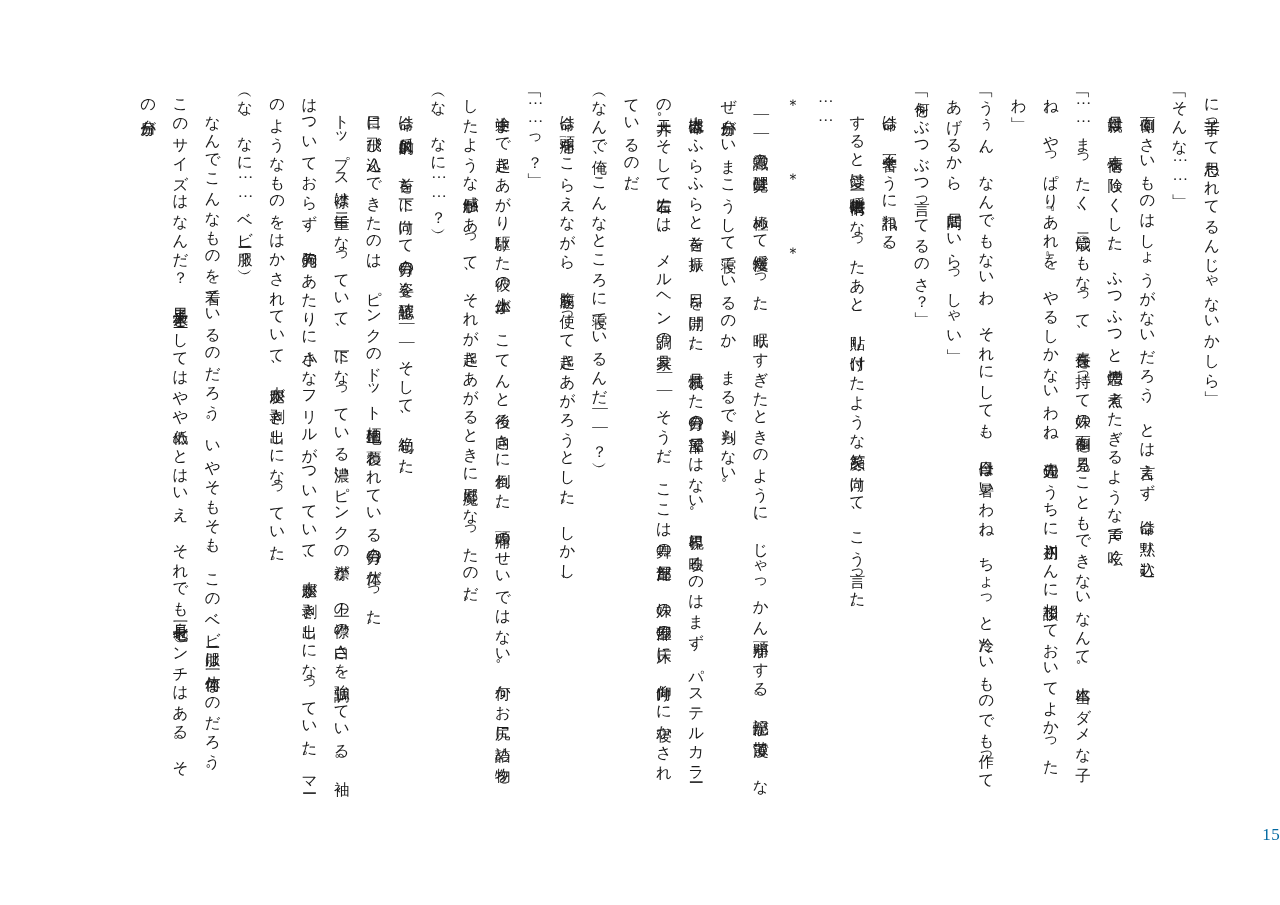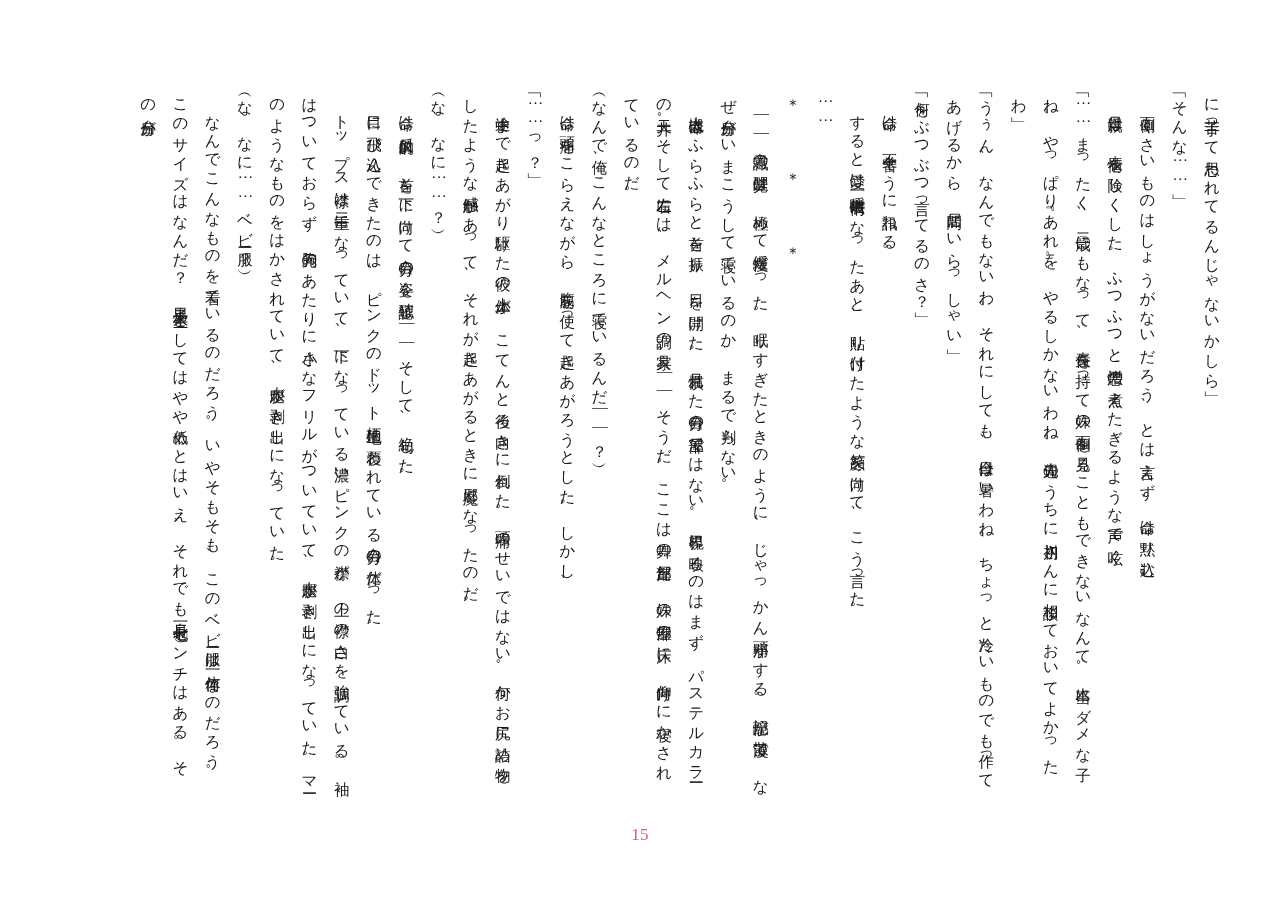--- a/index.html
+++ b/index.html
@@ -45,24 +45,24 @@
     min-height: 1px;
   }
   .sep {
     letter-spacing: 1.4em;
   }
   .page-number {
     position: absolute;
     left: 0;
     right: 0;
     bottom: 60px;
-    text-align: center;
+    text-align: right;
     font-size: 17px;
     font-family: "Liberation Serif", "DejaVu Serif", serif;
-    color: #ec4899;
+    color: #0369a1;
     letter-spacing: 0.02em;
   }
 </style>
 </head>
 <body>
 
 <div class="page">
 
   <div class="vtext">
     <p class="indent" style="text-indent:0">に苦手って思われてるんじゃないかしら」</p>

